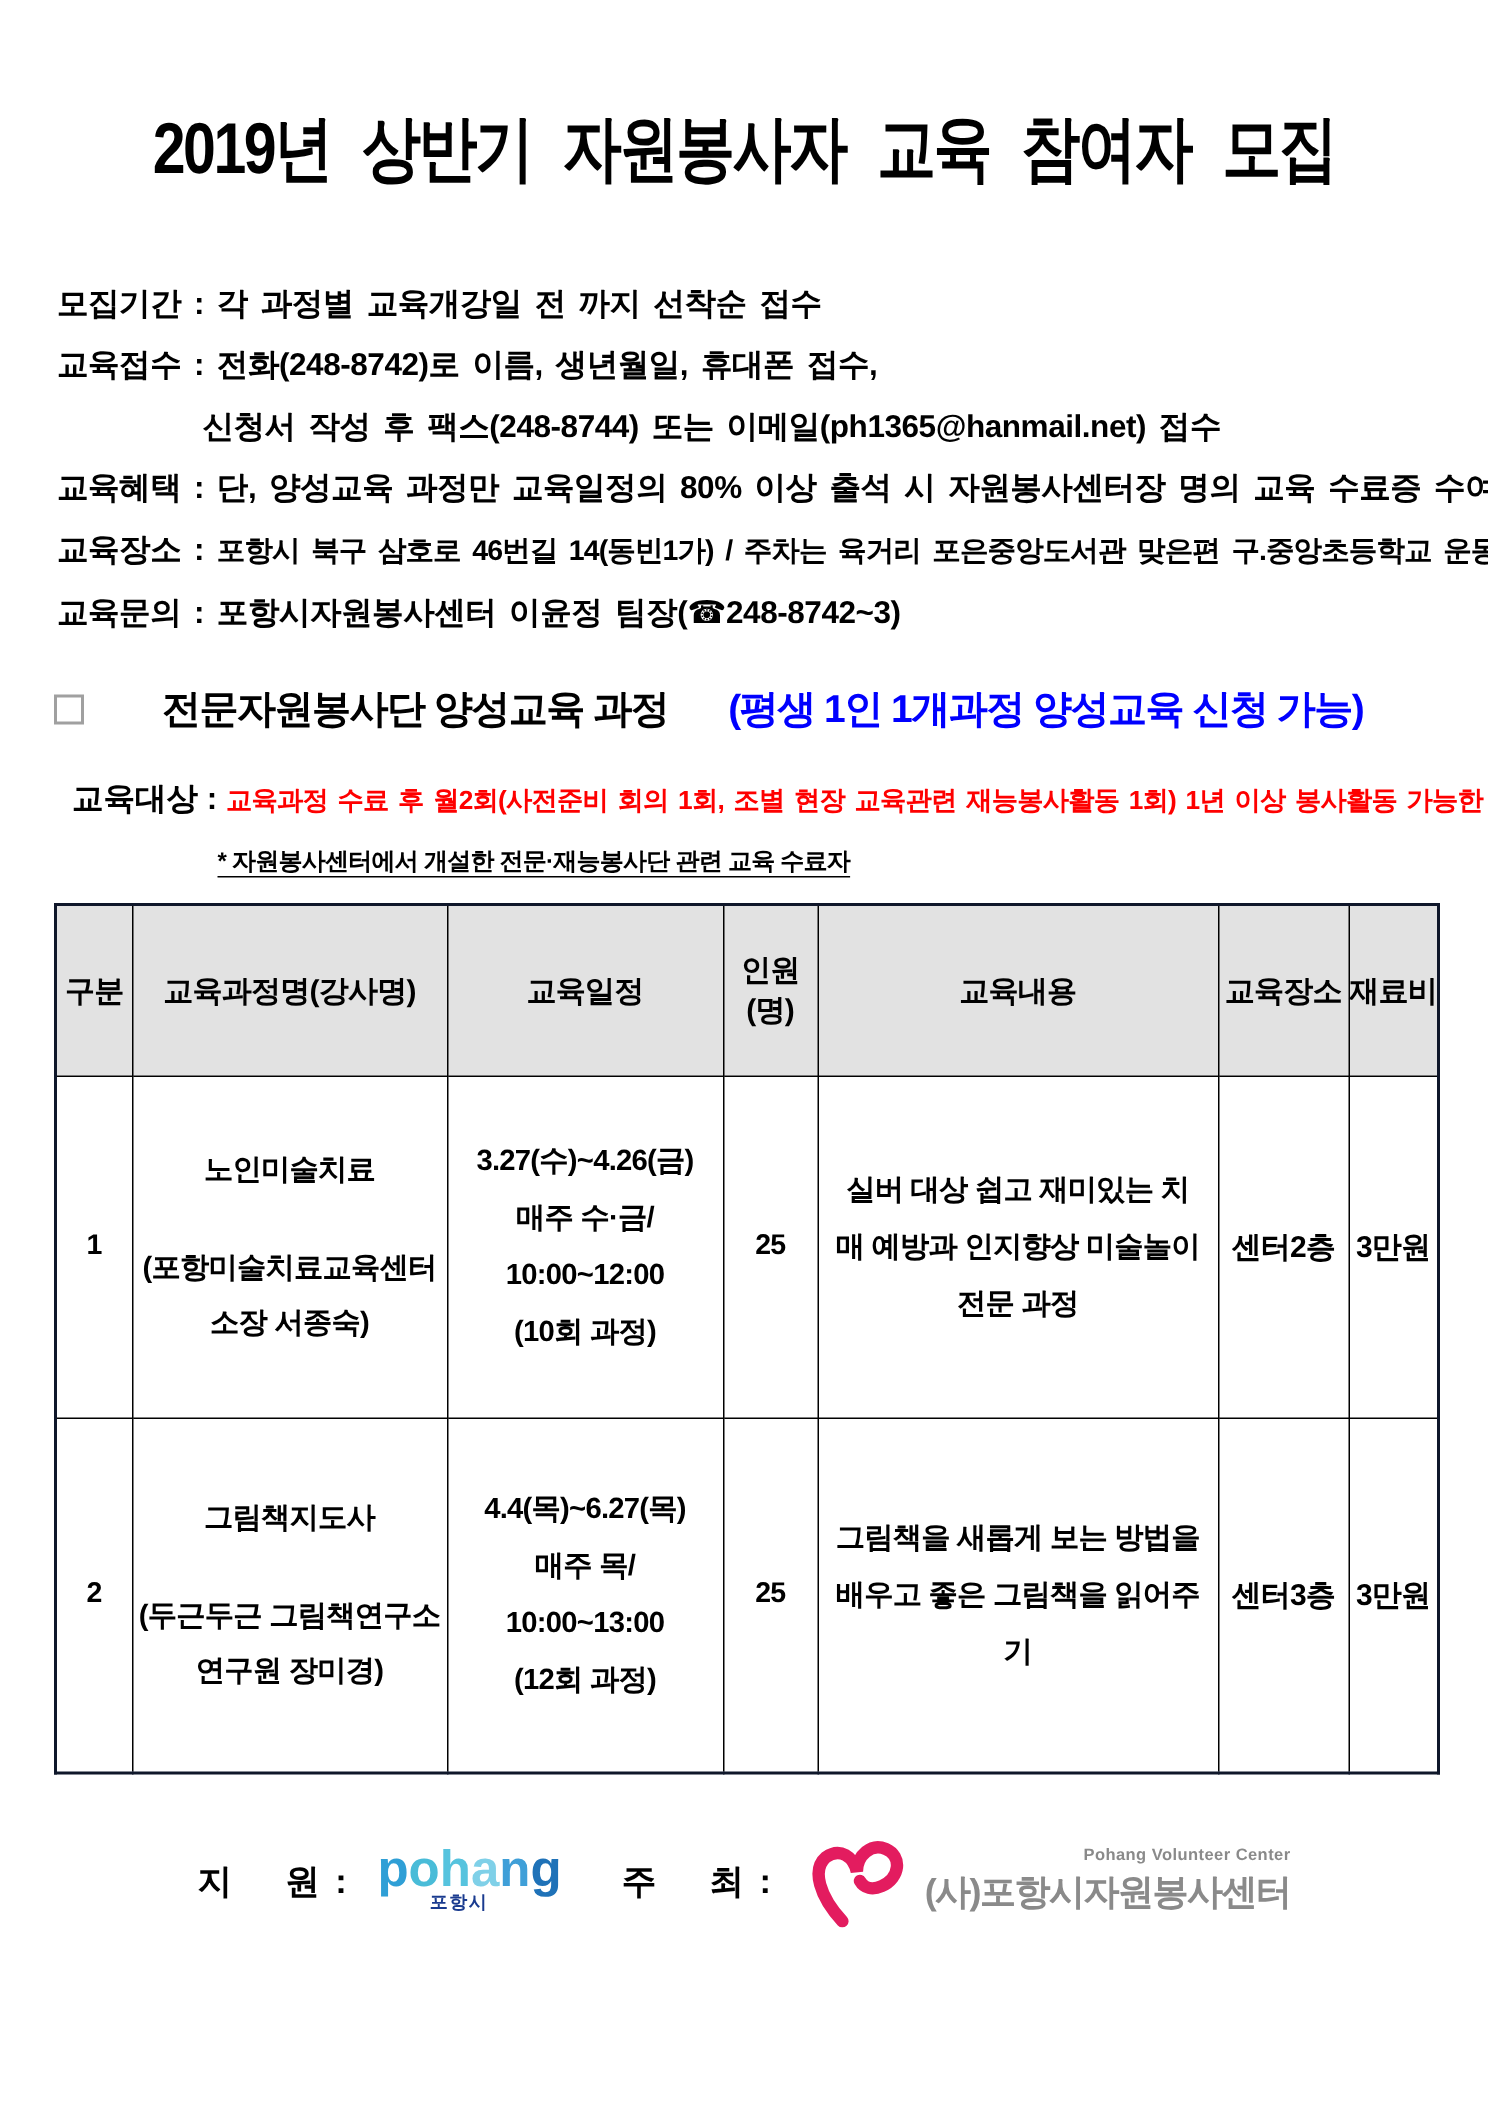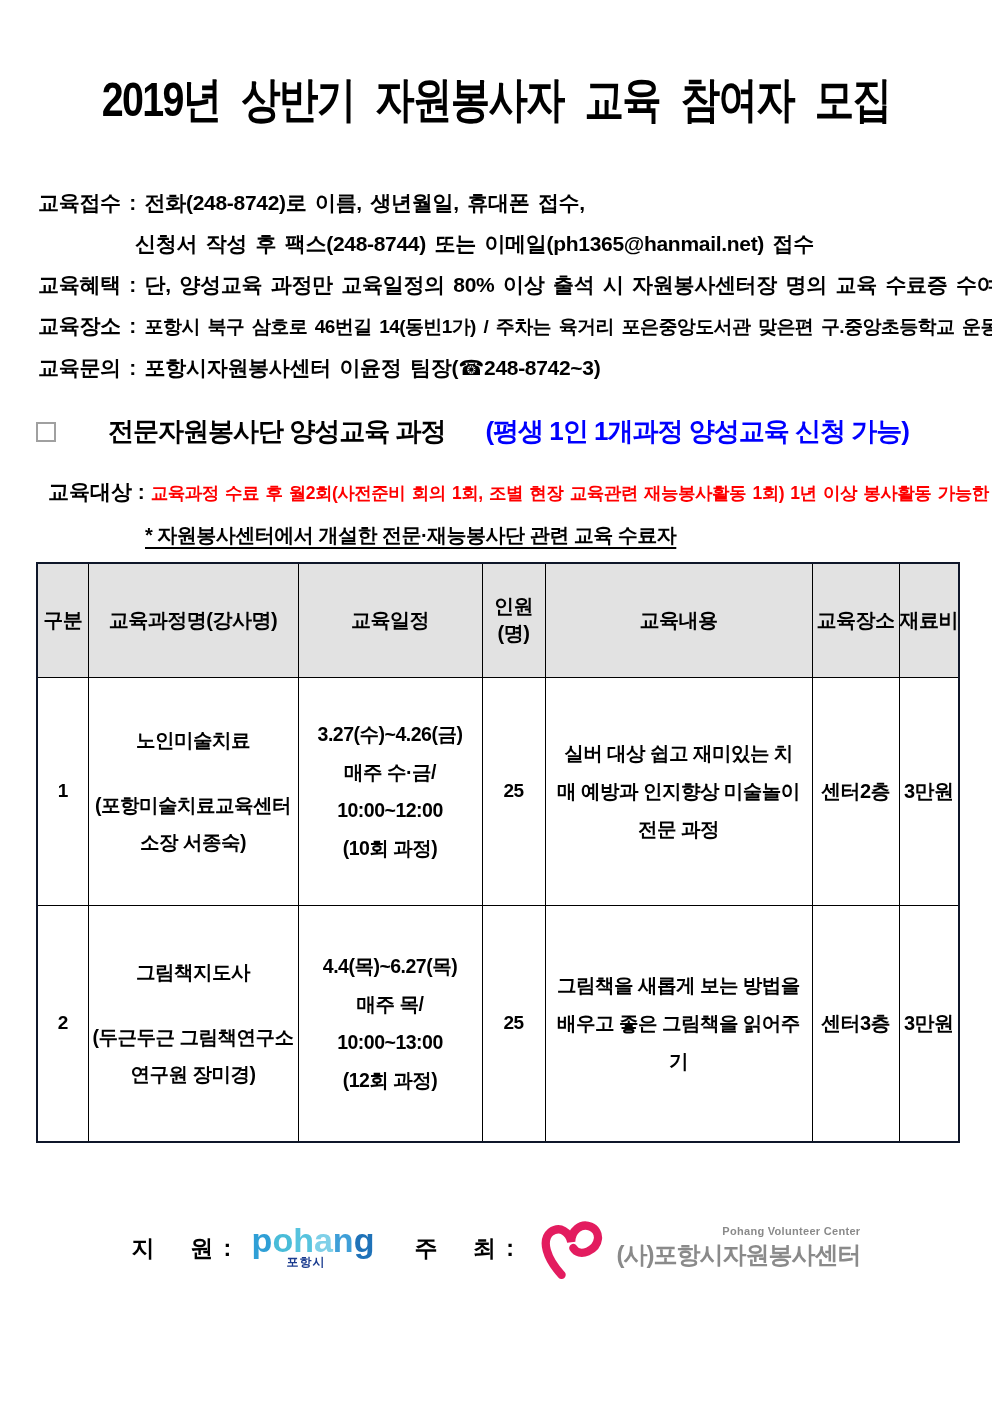--- a/index.html
+++ b/index.html
@@ -29,21 +29,21 @@
   .checkbox {
     display:inline-block; width:20px; height:20px; border:2px solid #a0a0a0;
     margin-right:12px; background:#fff; flex:0 0 auto;
   }
   .section-blue { color:#0000fe; }
   
   .target { margin:22px 0 0 48px; font-size:21px; font-weight:700; line-height:42px; }
   .target-line { white-space:nowrap; }
   .target-red { color:#fe0000; font-size:17.5px; letter-spacing:-0.5px; word-spacing:2px; }
   .target-note {
-    padding-left:97px; font-size:20px; letter-spacing:-0.5px;
+    padding-left:97px; font-size:16px; letter-spacing:-0.5px;
   }
   .target-note span { text-decoration:underline; text-underline-offset:5px; }
   
   table.course {
     margin:6px 0 0 36px; border-collapse:collapse; table-layout:fixed;
     width:922px; border:2px solid #0f172a;
   }
   table.course th, table.course td {
     border:1px solid #000; text-align:center; vertical-align:middle;
     font-weight:600; letter-spacing:-0.5px;
@@ -55,21 +55,21 @@
   td.c-no, td.c-cap { font-size:19px; }
   td.c-course { font-size:19.5px; line-height:37px; }
   .course-name { margin-bottom:28px; }
   td.c-sched { font-size:19.5px; line-height:38px; }
   td.c-content {
     text-align:justify; font-size:19.5px; line-height:38px; padding:0 11px;
   }
   td.c-place, td.c-fee { font-size:20px; }
   
   .footer {
-    margin-top:74px; display:flex; justify-content:center; align-items:center;
+    margin-top:40px; display:flex; justify-content:center; align-items:center;
   }
   .footer-label { font-size:23px; font-weight:700; white-space:pre; letter-spacing:2px; }
   .pohang-logo { margin:0 40px 0 10px; text-align:center; }
   .pohang-word {
     font-size:34px; font-weight:800; letter-spacing:0px; line-height:30px;
     font-family:"Liberation Sans","DejaVu Sans",sans-serif;
   }
   .pohang-sub {
     display:block; font-size:12px; font-weight:700; color:#1a3b8f;
     margin:-2px 14px 0 0; text-align:center; letter-spacing:1px;
@@ -85,20 +85,21 @@
   }
 </style>
 </head>
 <body>
 
 <div class="page">
 
   <div class="title">2019년 상반기 자원봉사자 교육 참여자 모집</div>
 
   <div class="info">
+    <div class="info-line"><span class="info-label">모집기간</span><span> : </span><span class="info-text">각 과정별 교육개강일 전 까지 선착순 접수</span></div>
     <div class="info-line"><span class="info-label">교육접수</span><span> : </span><span class="info-text">전화(248-8742)로 이름, 생년월일, 휴대폰 접수,</span></div>
     <div class="info-line cont"><span class="info-text">신청서 작성 후 팩스(248-8744) 또는 이메일(ph1365@hanmail.net) 접수</span></div>
     <div class="info-line"><span class="info-label">교육혜택</span><span> : </span><span class="info-text">단, 양성교육 과정만 교육일정의 80% 이상 출석 시 자원봉사센터장 명의 교육 수료증 수여</span></div>
     <div class="info-line tight"><span class="info-label">교육장소</span><span> : </span><span class="info-text">포항시 북구 삼호로 46번길 14(동빈1가) / 주차는 육거리 포은중앙도서관 맞은편 구.중앙초등학교 운동장 이용</span></div>
     <div class="info-line"><span class="info-label">교육문의</span><span> : </span><span class="info-text">포항시자원봉사센터 이윤정 팀장(☎248-8742~3)</span></div>
   </div>
 
   <div class="section-header">
     <span class="checkbox"></span>
     <span>전문자원봉사단 양성교육 과정</span>

